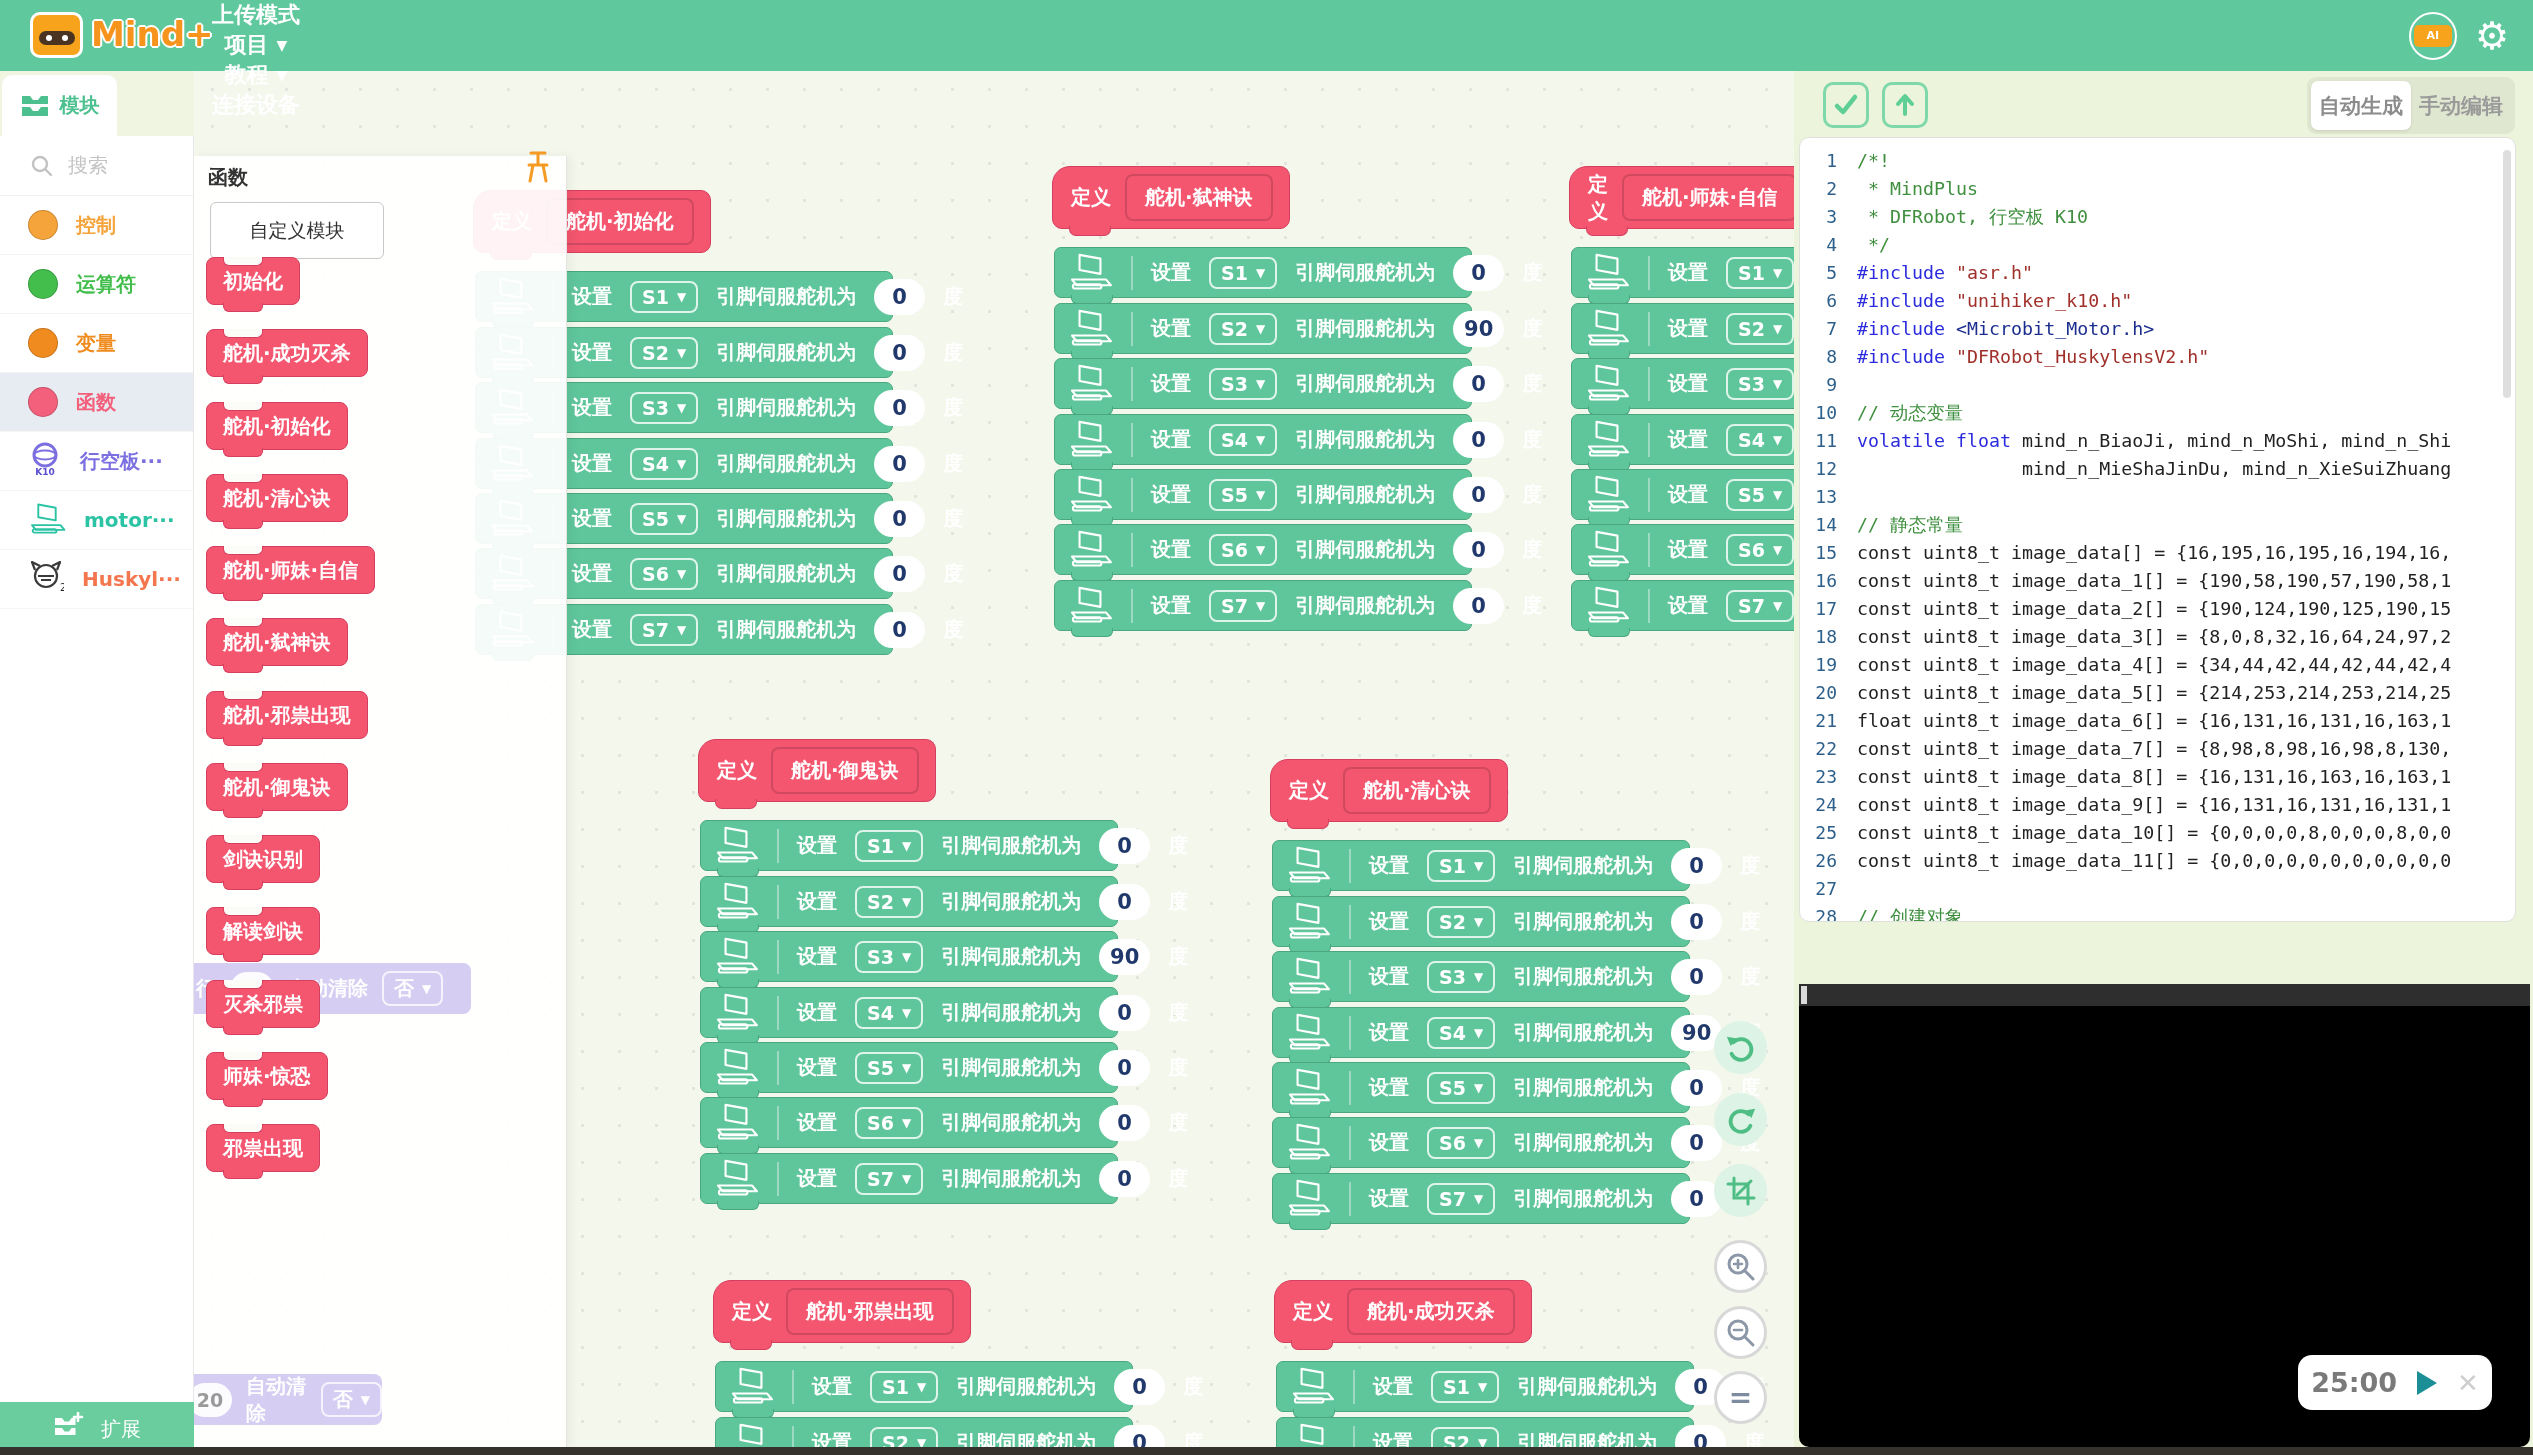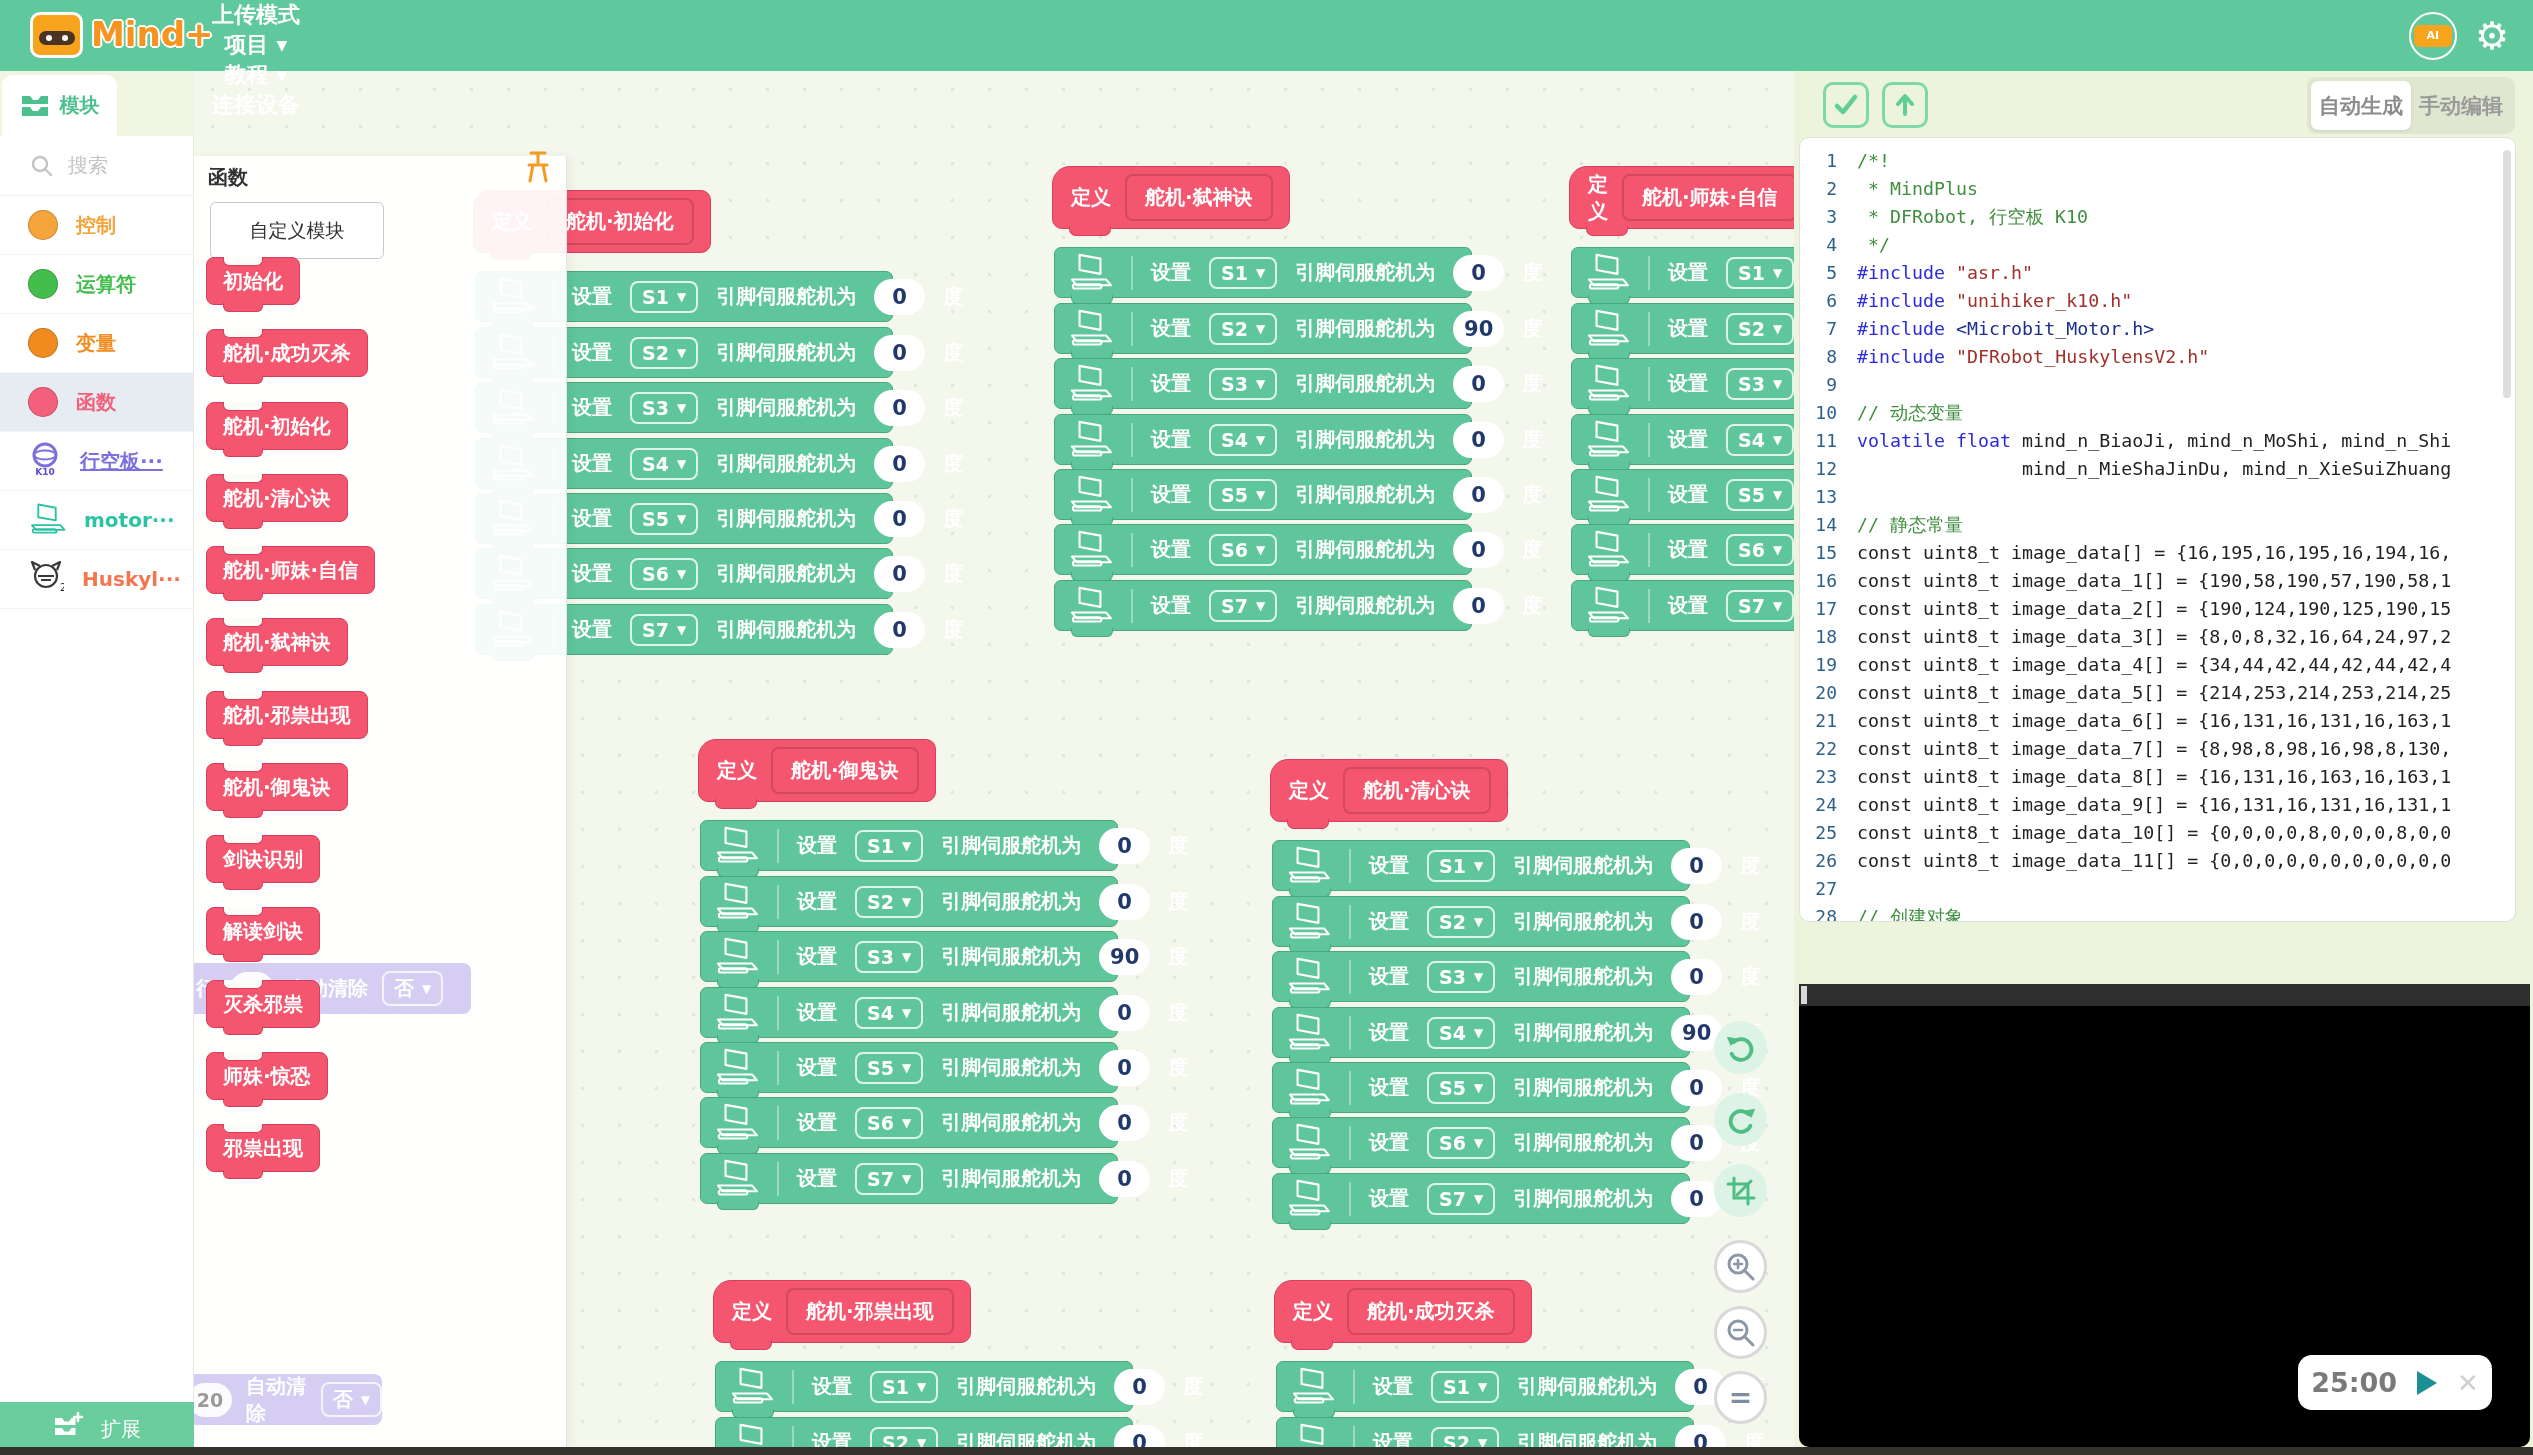--- a/index.html
+++ b/index.html
@@ -167,21 +167,21 @@
       <div class="cat selected">
         <span class="dot" style="background: rgb(242, 96, 124);"></span>
         <span class="clabel" style="color: rgb(242, 96, 124);">函数</span>
       </div>
       <div class="cat">
         <span><svg width="34" height="36" viewBox="0 0 34 36">
             <circle cx="17" cy="14" r="11" fill="none" stroke="#7C6FE0" stroke-width="3"></circle>
             <ellipse cx="17" cy="14" rx="11" ry="4.5" fill="none" stroke="#7C6FE0" stroke-width="2"></ellipse>
             <text x="17" y="34" font-size="9" fill="#5A4FD0" text-anchor="middle" font-weight="bold" font-family="DejaVu Sans,sans-serif">K10</text>
           </svg></span>
-        <span class="clabel" style="color: rgb(124, 111, 224); text-decoration: underline;">行空板···</span>
+        <span class="clabel" style="color: rgb(124, 111, 224);">行空板···</span>
       </div>
       <div class="cat">
         <span><svg width="38" height="32" viewBox="0 0 48 40">
             <g fill="none" stroke="#2BC3A4" stroke-width="2.4" stroke-linejoin="round" stroke-linecap="round">
               <path d="M13 3 L35 7 L35 23 L13 19 Z"></path>
               <path d="M5 29 L41 29 L46 35 L10 35 Z"></path>
               <rect x="6" y="34" width="30" height="4.5" rx="2.2"></rect>
             </g>
           </svg></span>
         <span class="clabel" style="color: rgb(43, 195, 164);">motor···</span>
@@ -1064,21 +1064,21 @@
         <div class="cline">
           <span class="ln">19</span>
           <span class="ct"><span class="tok-pl">const uint8_t image_data_4[] = {34,44,42,44,42,44,42,4</span></span>
         </div>
         <div class="cline">
           <span class="ln">20</span>
           <span class="ct"><span class="tok-pl">const uint8_t image_data_5[] = {214,253,214,253,214,25</span></span>
         </div>
         <div class="cline">
           <span class="ln">21</span>
-          <span class="ct"><span class="tok-pl">const uint8_t image_data_6[] = {16,131,16,131,16,163,1</span></span>
+          <span class="ct"><span class="tok-pl">float uint8_t image_data_6[] = {16,131,16,131,16,163,1</span></span>
         </div>
         <div class="cline">
           <span class="ln">22</span>
           <span class="ct"><span class="tok-pl">const uint8_t image_data_7[] = {8,98,8,98,16,98,8,130,</span></span>
         </div>
         <div class="cline">
           <span class="ln">23</span>
           <span class="ct"><span class="tok-pl">const uint8_t image_data_8[] = {16,131,16,163,16,163,1</span></span>
         </div>
         <div class="cline">

